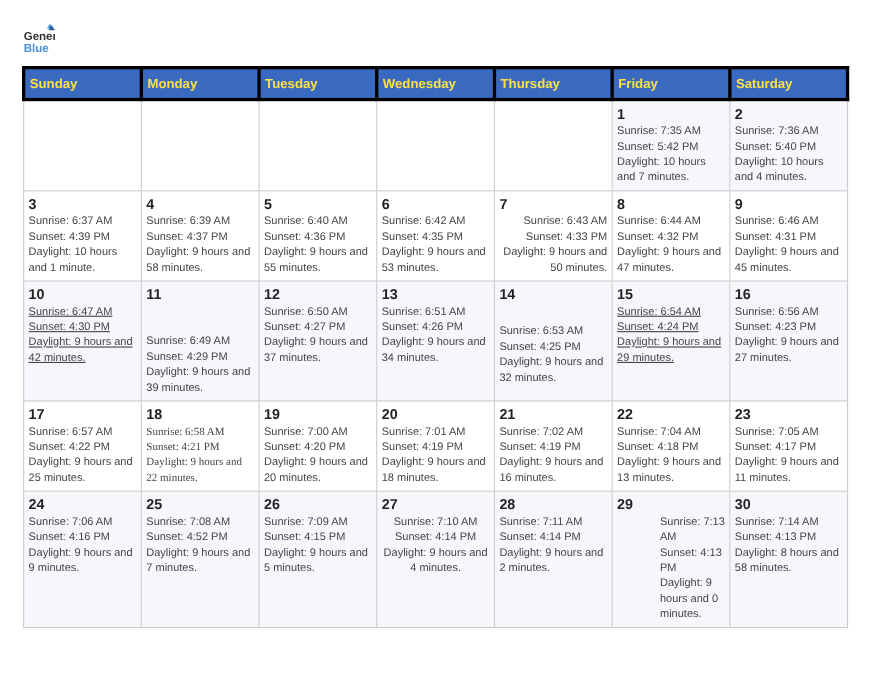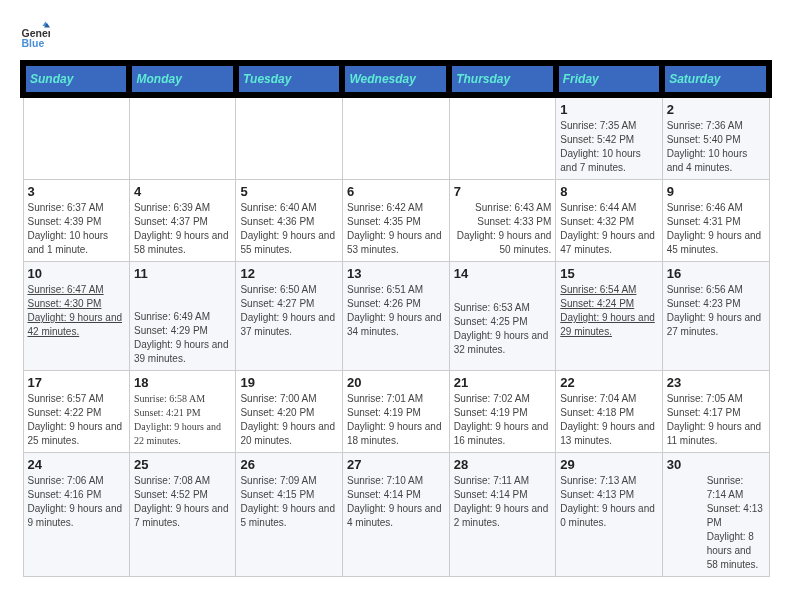--- a/index.html
+++ b/index.html
@@ -37,27 +37,26 @@
       font-size: 16px;
       color: #555;
     }
     .calendar {
       width: 100%;
       border-collapse: collapse;
       font-size: 11px;
     }
     .calendar th {
       background: #3a6abf;
-      color: #5eead4;
+      color: #fde047;
       padding: 6px 4px;
       text-align: left;
       font-size: 12px;
       font-weight: bold;
-      border: 6px solid #000000;
-      font-style: italic;
+      border: 3px solid #000000;
     }
     .calendar td {
       border: 1px solid #ccc;
       padding: 4px;
       vertical-align: top;
       width: 107px;
       min-height: 80px;
       background: #fff;
     }
     .calendar tr:nth-child(odd) td {
@@ -281,37 +280,37 @@
 Daylight: 9 hours and 7 minutes.</div>
         </td>
         <td>
           <div class="day-number">26</div>
           <div class="day-info" style="white-space: pre-line;">Sunrise: 7:09 AM
 Sunset: 4:15 PM
 Daylight: 9 hours and 5 minutes.</div>
         </td>
         <td>
           <div class="day-number">27</div>
-          <div class="day-info" style="white-space: pre-line;">Sunrise: 7:10 AM
+          <div class="day-info" style="white-space: pre-line; text-align: center;">Sunrise: 7:10 AM
 Sunset: 4:14 PM
 Daylight: 9 hours and 4 minutes.</div>
         </td>
         <td>
           <div class="day-number">28</div>
           <div class="day-info" style="white-space: pre-line;">Sunrise: 7:11 AM
 Sunset: 4:14 PM
 Daylight: 9 hours and 2 minutes.</div>
         </td>
         <td>
           <div class="day-number">29</div>
-          <div class="day-info" style="white-space: pre-line;">Sunrise: 7:13 AM
+          <div class="day-info" style="white-space: pre-line; margin-left: 39px;">Sunrise: 7:13 AM
 Sunset: 4:13 PM
 Daylight: 9 hours and 0 minutes.</div>
         </td>
         <td>
           <div class="day-number">30</div>
-          <div class="day-info" style="white-space: pre-line; margin-left: 40px;">Sunrise: 7:14 AM
+          <div class="day-info" style="white-space: pre-line;">Sunrise: 7:14 AM
 Sunset: 4:13 PM
 Daylight: 8 hours and 58 minutes.</div>
         </td>
       </tr>
     </tbody>
 </table>
 
 </body></html>

